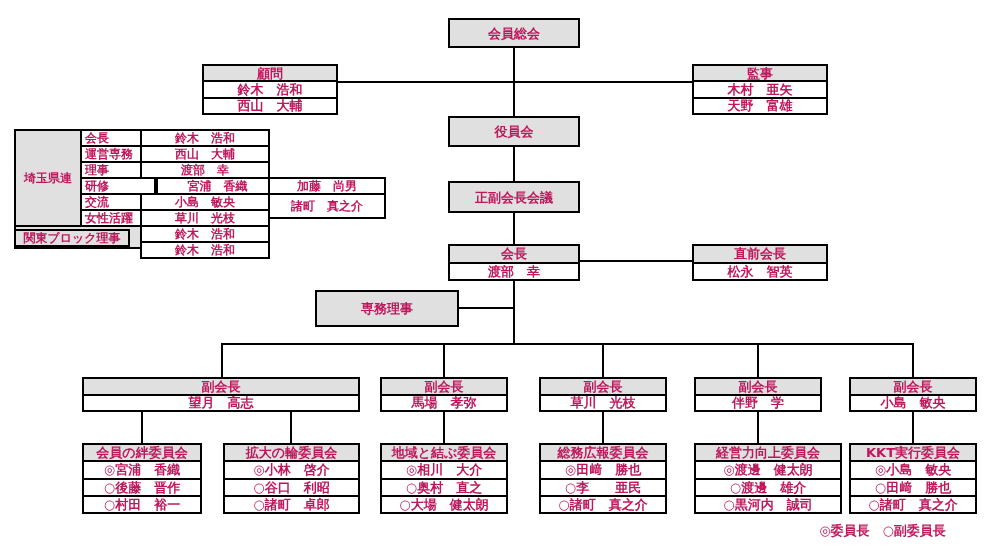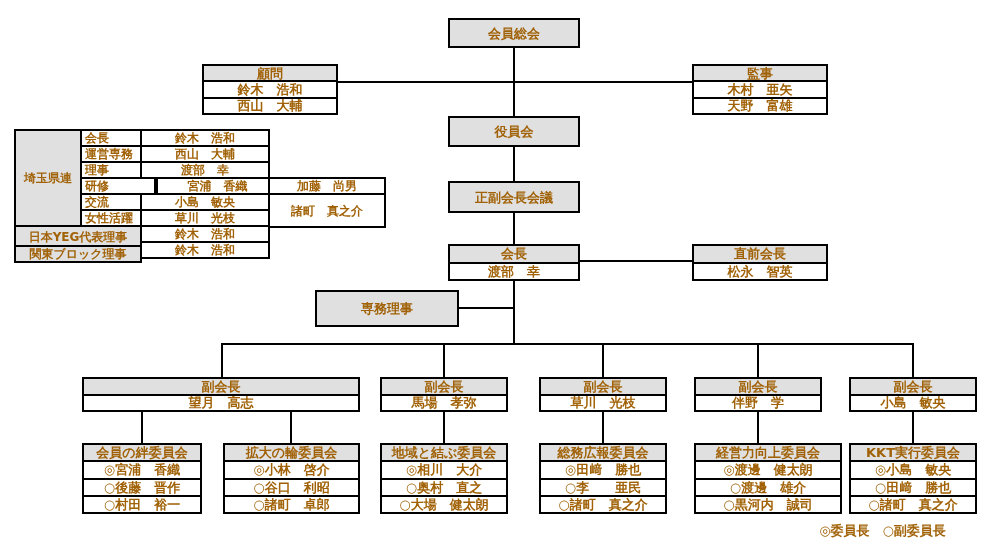--- a/index.html
+++ b/index.html
@@ -1,18 +1,18 @@
 <!DOCTYPE html>
 <html style="--fill: #e0e0e0;"><head>
 <meta charset="utf-8">
 <style>
   html,body{margin:0;padding:0;background:#fff;}
   .canvas{
     position:relative;width:1005px;height:558px;background:#fff;
-    font-family:"DejaVu Sans",sans-serif;font-weight:bold;color:#a16207;
+    font-family:"DejaVu Sans",sans-serif;font-weight:bold;color:#be185d;
     overflow:hidden;
   }
   .abs{position:absolute;box-sizing:border-box;}
   .stack{border:2px solid #000;display:flex;flex-direction:column;background:#fff;}
   .cell{flex:1;display:flex;align-items:center;justify-content:center;
         background:#fff;font-size:13px;line-height:1;white-space:nowrap;overflow:hidden;}
   .cell + .cell{border-top:2px solid #000;}
   .hdr{background:var(--fill,#e0e0e0);}
   .line{position:absolute;background:#000;}
   
@@ -93,29 +93,29 @@
 
     <div class="tcell role" style="left:66px;top:32px;width:62px;height:18px">理事</div>
     <div class="tcell" style="left:126px;top:32px;width:130px;height:18px">渡部　幸</div>
 
     <div class="tcell role" style="left:66px;top:48px;width:76px;height:18px">研修</div>
     <div class="tcell" style="left:142px;top:48px;width:123px;height:18px">宮浦　香織</div>
     <div class="tcell" style="left:254px;top:48px;width:118px;height:18px">加藤　尚男</div>
 
     <div class="tcell role" style="left:66px;top:64px;width:62px;height:18px">交流</div>
     <div class="tcell" style="left:126px;top:64px;width:130px;height:18px">小島　敏央</div>
-    <div class="tcell" style="left:254px;top:64px;width:118px;height:35px">諸町　真之介</div>
+    <div class="tcell" style="left:254px;top:64px;width:118px;height:26px">諸町　真之介</div>
 
     <div class="tcell role" style="left:66px;top:80px;width:62px;height:18px">女性活躍</div>
     <div class="tcell" style="left:126px;top:80px;width:130px;height:18px">草川　光枝</div>
 
     <div class="tcell gray" style="left:0;top:96px;width:128px;height:24px">日本YEG代表理事</div>
     <div class="tcell" style="left:126px;top:96px;width:130px;height:18px">鈴木　浩和</div>
 
-    <div class="tcell gray" style="left:0;top:116px;width:128px;height:18px">関東ブロック理事</div>
+    <div class="tcell gray" style="left:0;top:100px;width:116px;height:18px">関東ブロック理事</div>
     <div class="tcell" style="left:126px;top:112px;width:130px;height:18px">鈴木　浩和</div>
   </div>
 
   <div class="abs stack" style="left:82px;top:377px;width:278px;height:35px">
     <div class="cell hdr">副会長</div>
     <div class="cell">望月　高志</div>
   </div>
   <div class="abs stack" style="left:380px;top:377px;width:128px;height:35px">
     <div class="cell hdr">副会長</div>
     <div class="cell">馬場　孝弥</div>

